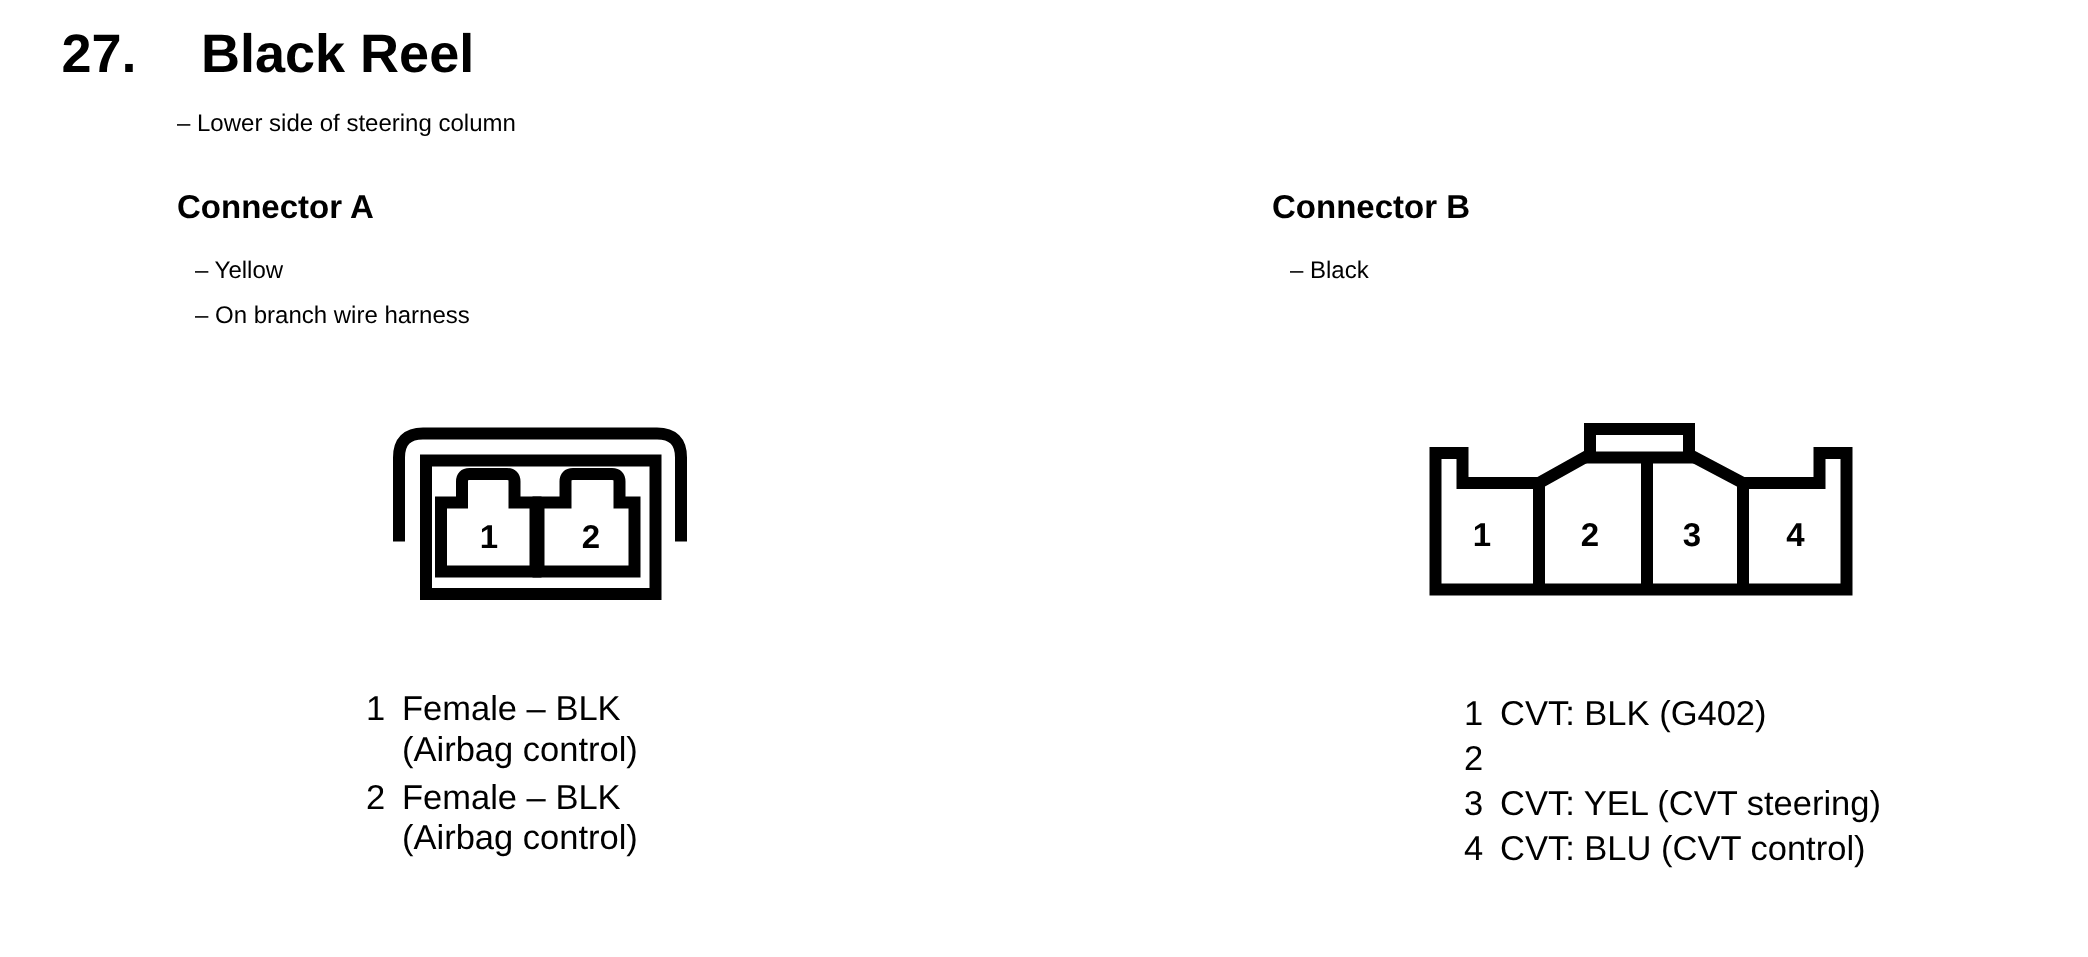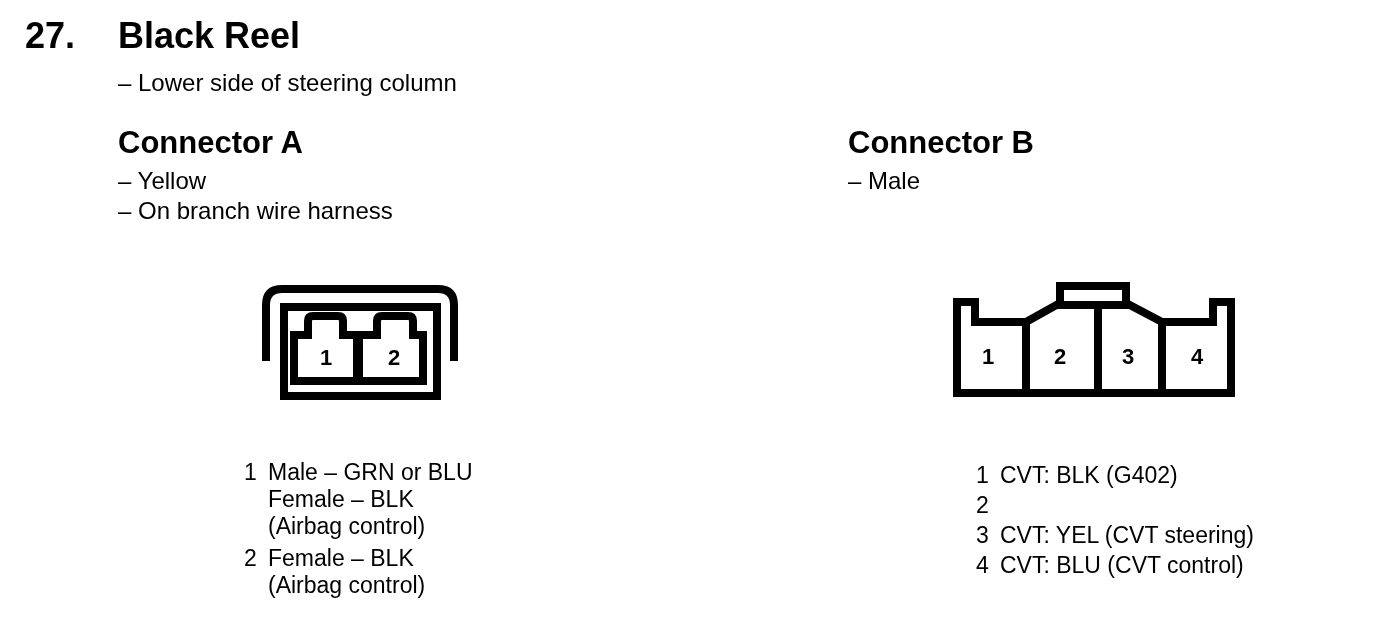--- a/index.html
+++ b/index.html
@@ -6,24 +6,24 @@
   .page {
     position: relative;
     width: 1392px;
     height: 638px;
     background: #ffffff;
     color: #000000;
     font-family: "Liberation Sans", sans-serif;
     overflow: hidden;
   }
   .abs { position: absolute; }
-  .h1 { font-size: 36px; font-weight: bold; line-height: 1; white-space: nowrap; }
-  .h2 { font-size: 31px; font-weight: bold; line-height: 1; white-space: nowrap; }
-  .body-text { font-size: 24px; line-height: 30px; white-space: nowrap; }
-  .detail-line { white-space: nowrap; }
+  .h1 { font-size: 36px; font-weight: bold; line-height: 1; white-space: nowrap; margin-left: 16px; }
+  .h2 { font-size: 22px; font-weight: bold; line-height: 1; white-space: nowrap; }
+  .body-text { font-size: 16px; line-height: 30px; white-space: nowrap; }
+  .detail-line { white-space: nowrap; margin-left: 12px; }
 
   .pin-list { font-size: 23px; }
   .pin-item { display: flex; align-items: flex-start; }
   .pin-num { width: 24px; flex: 0 0 24px; }
   .pin-lines { display: flex; flex-direction: column; }
   .list-a { line-height: 27px; }
   .list-a .pin-item + .pin-item { margin-top: 5px; }
   .list-b { line-height: 30px; }
 
   svg { display: block; }
@@ -59,37 +59,36 @@
     <path class="shape" d="M 38,102 V 56 H 52 V 42 Q 52,37 57,37 H 82 Q 87,37 87,42 V 56 H 101 V 102 Z"></path>
     <path class="shape" d="M 103,102 V 56 H 121 V 42 Q 121,37 126,37 H 152 Q 157,37 157,42 V 56 H 167 V 102 Z"></path>
     <text x="70" y="86">1</text>
     <text x="138" y="86">2</text>
   </svg>
 
   <div class="abs pin-list list-a" style="left:244px; top:459px;">
     <div class="pin-item">
       <span class="pin-num">1</span>
       <span class="pin-lines">
-        <span>Male – GRN or BLU</span>
         <span>Female – BLK</span>
         <span>(Airbag control)</span>
       </span>
     </div>
     <div class="pin-item">
       <span class="pin-num">2</span>
       <span class="pin-lines">
         <span>Female – BLK</span>
         <span>(Airbag control)</span>
       </span>
     </div>
   </div>
 
   <div class="abs h2" style="left:848px; top:127px;">Connector B</div>
   <div class="abs body-text" style="left:848px; top:166px;">
-    <div class="detail-line">– Male</div>
+    <div class="detail-line">– Black</div>
   </div>
 
   <svg class="abs" style="left:948px; top:277px;" width="294" height="124" viewBox="0 0 294 124">
     <path class="shape" d="M 9,116 V 25 H 27 V 45 H 78 L 112,26 H 178 L 214,45 H 265 V 25 H 283 V 116 Z"></path>
     <line class="divider" x1="78" y1="45" x2="78" y2="116"></line>
     <line class="divider" x1="150" y1="28" x2="150" y2="116"></line>
     <line class="divider" x1="214" y1="45" x2="214" y2="116"></line>
     <rect class="shape" x="112" y="9" width="66" height="19"></rect>
     <text x="40" y="87">1</text>
     <text x="112" y="87">2</text>

